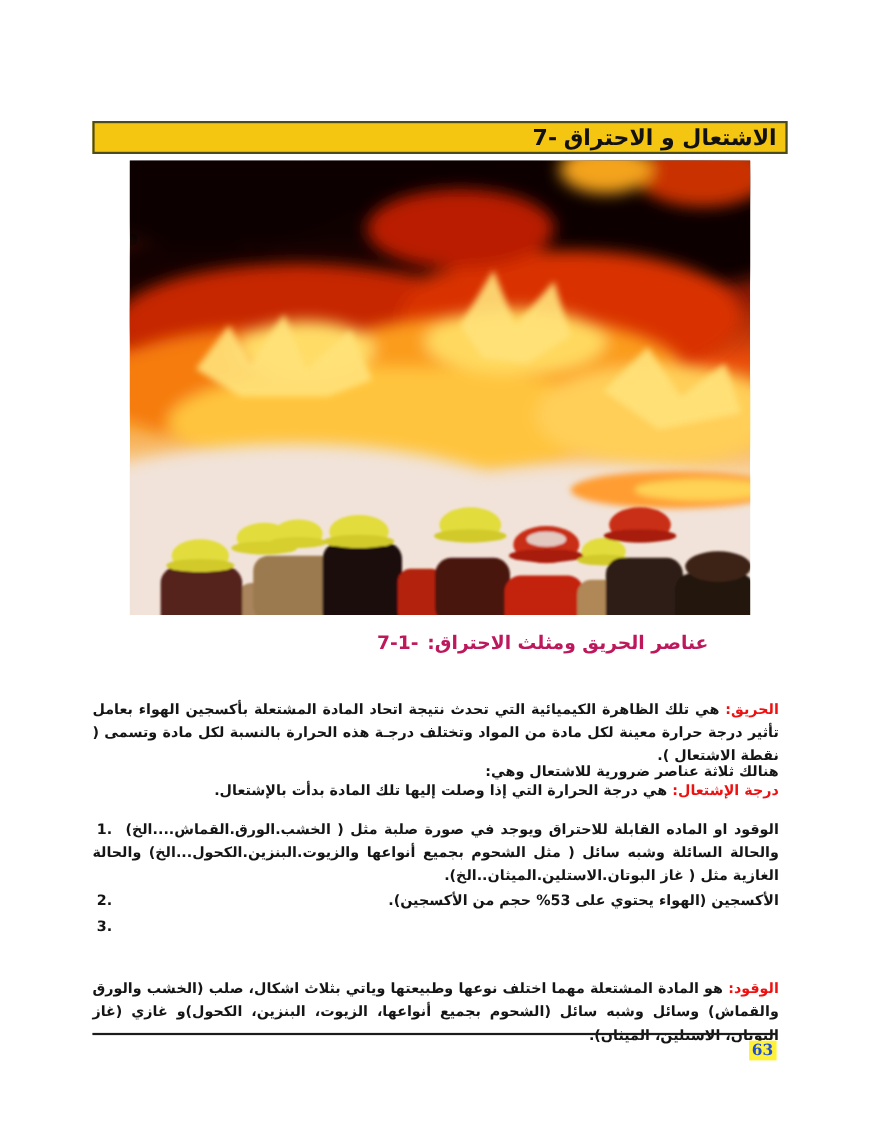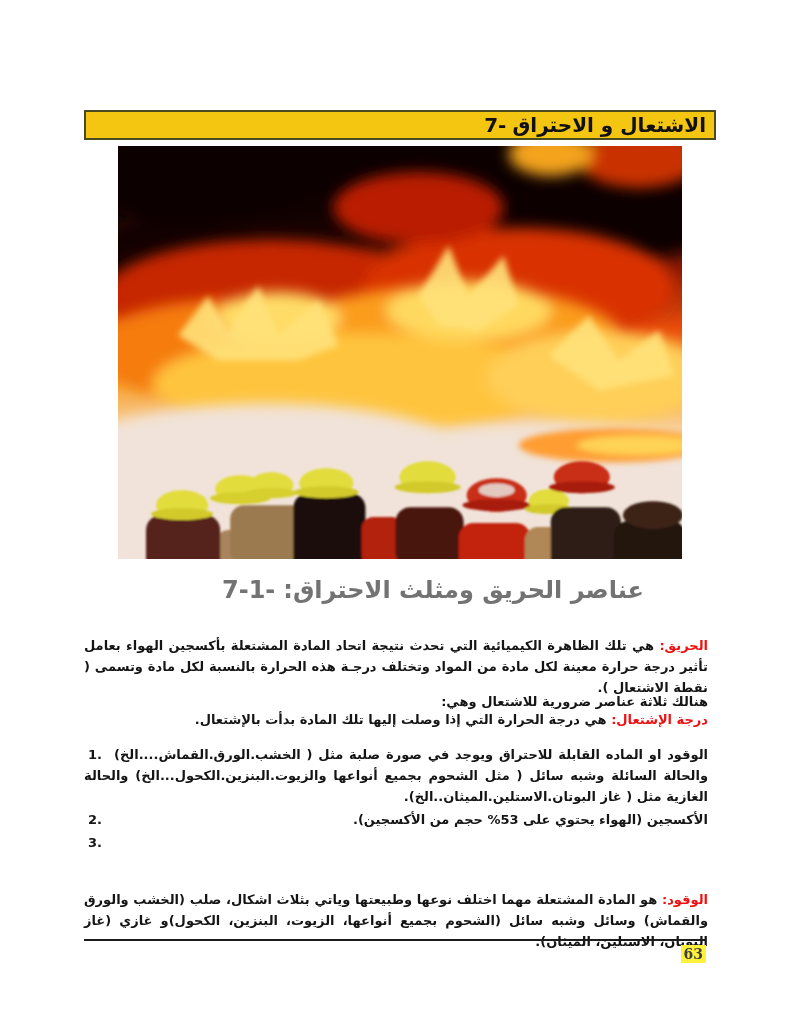--- a/index.html
+++ b/index.html
@@ -12,21 +12,21 @@
       justify-content:flex-end;padding-right:8px;gap:6px;box-sizing:content-box;}
   .chapter-bar .num, .chapter-bar .ttl{font-weight:bold;font-size:20px;color:#111;line-height:1;}
 
   
   .figure-wrap{position:absolute;left:118px;top:146px;width:564px;height:413px;}
   .figure-wrap svg{display:block;width:100%;height:100%;}
 
   
   .sec-heading{position:absolute;left:84px;top:574px;width:560px;display:flex;
       justify-content:flex-end;align-items:baseline;gap:8px;}
-  .sec-heading .num,.sec-heading .ttl{color:#737373;font-weight:bold;font-size:24px;line-height:1.4;}
+  .sec-heading .num,.sec-heading .ttl{color:#be185d;font-weight:bold;font-size:17px;line-height:1.4;}
 
   
   .para{direction:rtl;text-align:justify;font-size:13px;line-height:21px;font-weight:bold;}
   .para .term{color:#EE1111;}
   .p-fire{position:absolute;left:84px;top:622px;width:624px;}
   .p-flashpoint{position:absolute;left:84px;top:696px;width:624px;}
   .p-intro{position:absolute;left:84px;top:678px;width:624px;direction:rtl;text-align:right;
       font-size:13px;line-height:21px;font-weight:bold;}
 
   
@@ -36,21 +36,21 @@
       font-weight:bold;text-align:left;direction:ltr;}
   .nitem .itext{direction:rtl;text-align:justify;font-size:13px;line-height:21px;font-weight:bold;}
   .nitem .fl{float:left;width:30px;height:20px;}
 
   .p-fuel{position:absolute;left:84px;top:876px;width:624px;}
 
   
   .foot-rule{position:absolute;left:84px;top:939px;width:622px;height:0;
       border-top:2px solid #1c1c1c;}
   .page-num{position:absolute;top:944px;left:84px;width:622px;text-align:right;}
-  .page-num span{display:inline-block;background:#FFF13A;color:#404040;font-weight:bold;
+  .page-num span{display:inline-block;background:#FFF13A;color:#1d4ed8;font-weight:bold;
       font-size:14px;line-height:18px;padding:0 3px;font-family:"DejaVu Serif",serif;margin-left:40px;}
 </style>
 </head>
 <body>
 
 <div class="page">
 
   <div class="chapter-bar">
     <span class="num">7-</span>
     <span class="ttl" dir="rtl">الاشتعال و الاحتراق</span>

